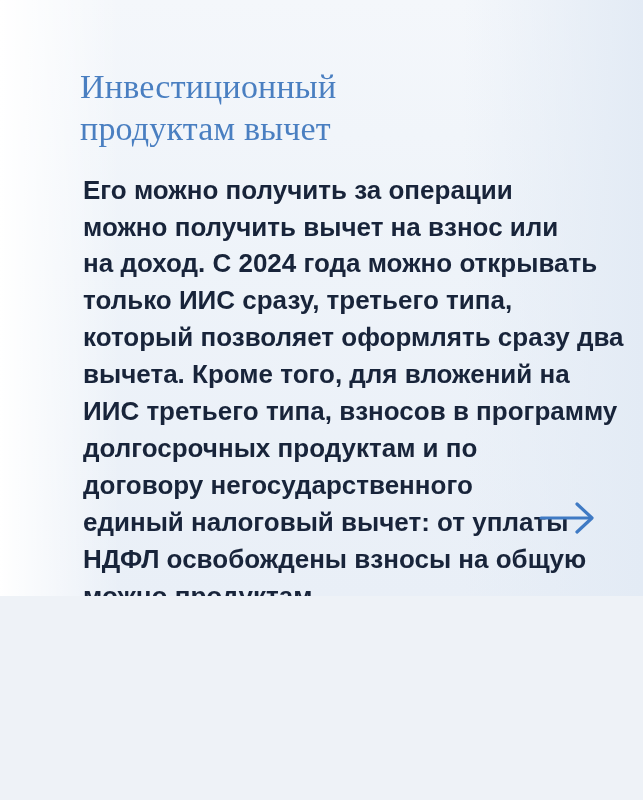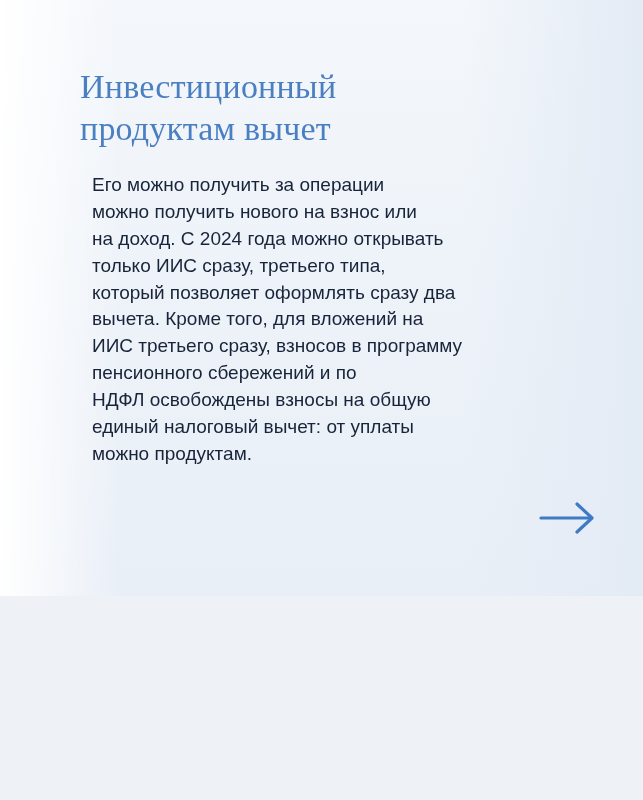--- a/index.html
+++ b/index.html
@@ -51,25 +51,25 @@
     line-height: 1.23;
     font-weight: 400;
     margin: 0 0 22px 0;
     letter-spacing: 0.2px;
   }
   .title .line {
     display: block;
   }
   .body-text {
     color: #18243a;
-    font-size: 19px;
+    font-size: 26px;
     line-height: 1.42;
-    margin: 12px;
+    margin: 3px;
     max-width: 520px;
-    font-weight: 400;
+    font-weight: 700;
   }
   .body-text .line {
     display: block;
     white-space: nowrap;
   }
   .arrow-wrap {
     position: absolute;
     right: 44px;
     bottom: 58px;
     width: 60px;
@@ -86,29 +86,30 @@
 <div class="card">
   <div class="content">
 
     <h1 class="title">
       <span class="line">Инвестиционный</span>
       <span class="line">продуктам вычет</span>
     </h1>
 
     <div class="body-text">
       <span class="line">Его можно получить за операции</span>
-      <span class="line">можно получить нового на взнос или</span>
+      <span class="line">можно получить вычет на взнос или</span>
       <span class="line">на доход. С 2024 года можно открывать</span>
       <span class="line">только ИИС сразу, третьего типа,</span>
       <span class="line">который позволяет оформлять сразу два</span>
       <span class="line">вычета. Кроме того, для вложений на</span>
-      <span class="line">ИИС третьего сразу, взносов в программу</span>
-      <span class="line">пенсионного сбережений и по</span>
+      <span class="line">ИИС третьего типа, взносов в программу</span>
+      <span class="line">долгосрочных продуктам и по</span>
+      <span class="line">договору негосударственного</span>
+      <span class="line">единый налоговый вычет: от уплаты</span>
       <span class="line">НДФЛ освобождены взносы на общую</span>
-      <span class="line">единый налоговый вычет: от уплаты</span>
       <span class="line">можно продуктам.</span>
     </div>
 
   </div>
 
   <div class="arrow-wrap">
     <span>
       <svg width="60" height="40" viewBox="0 0 60 40" xmlns="http://www.w3.org/2000/svg" aria-hidden="true">
         <line x1="2" y1="20" x2="52" y2="20" stroke="#3f7ac4" stroke-width="3.2" stroke-linecap="round"></line>
         <polyline points="38,6 53,20 38,34" fill="none" stroke="#3f7ac4" stroke-width="3.2" stroke-linecap="round" stroke-linejoin="round"></polyline>

